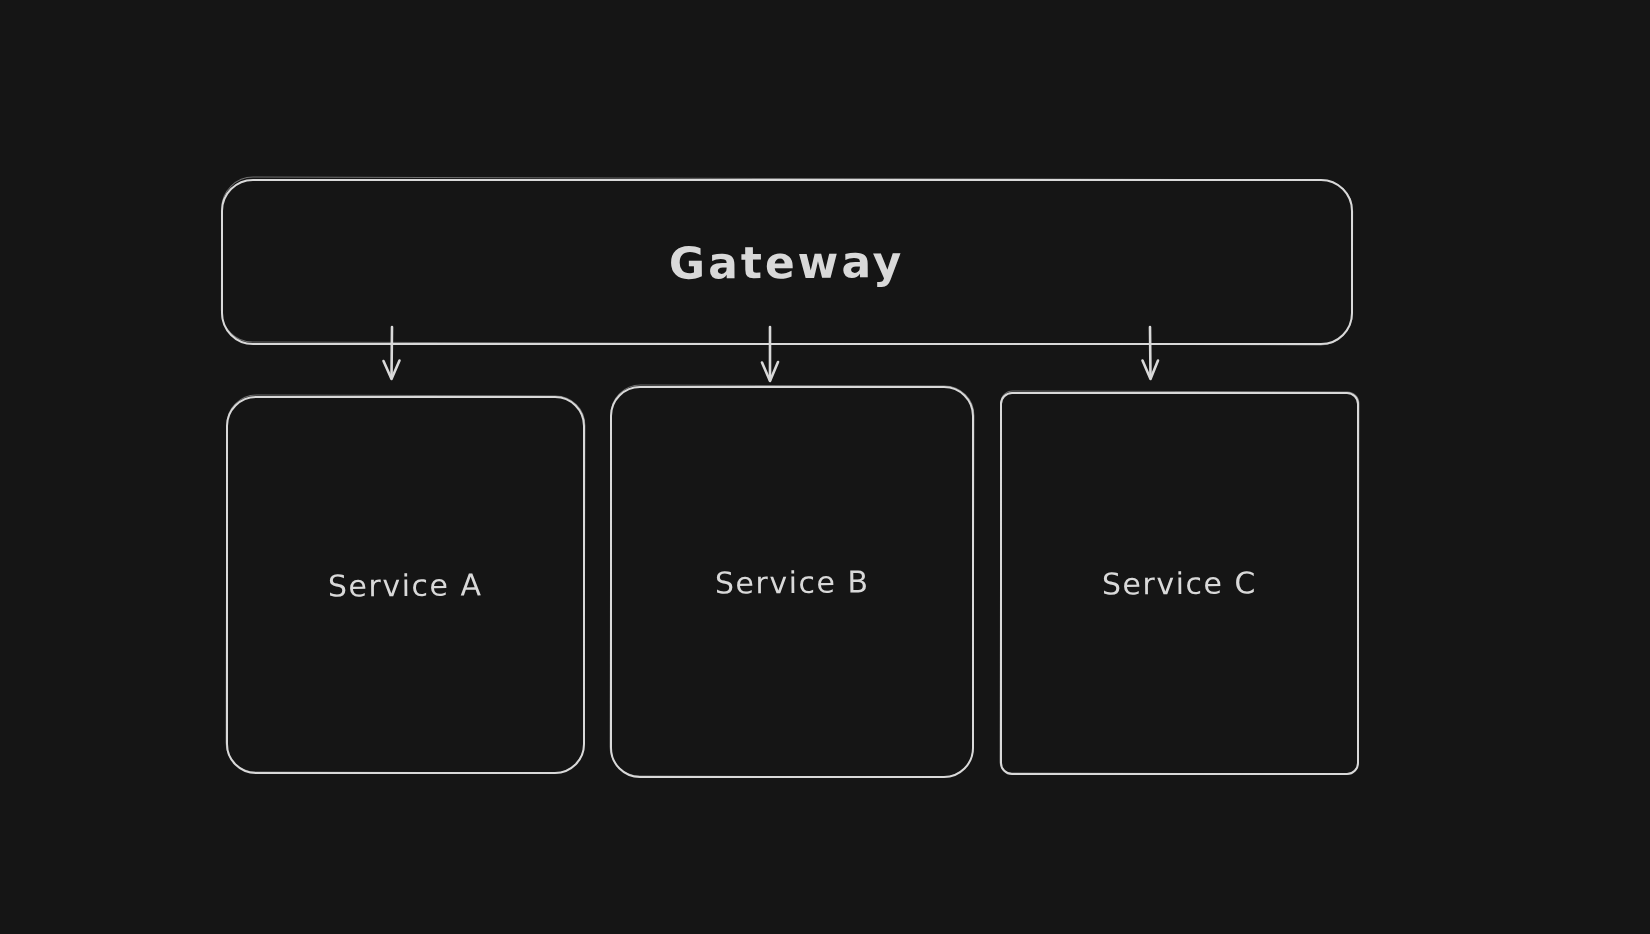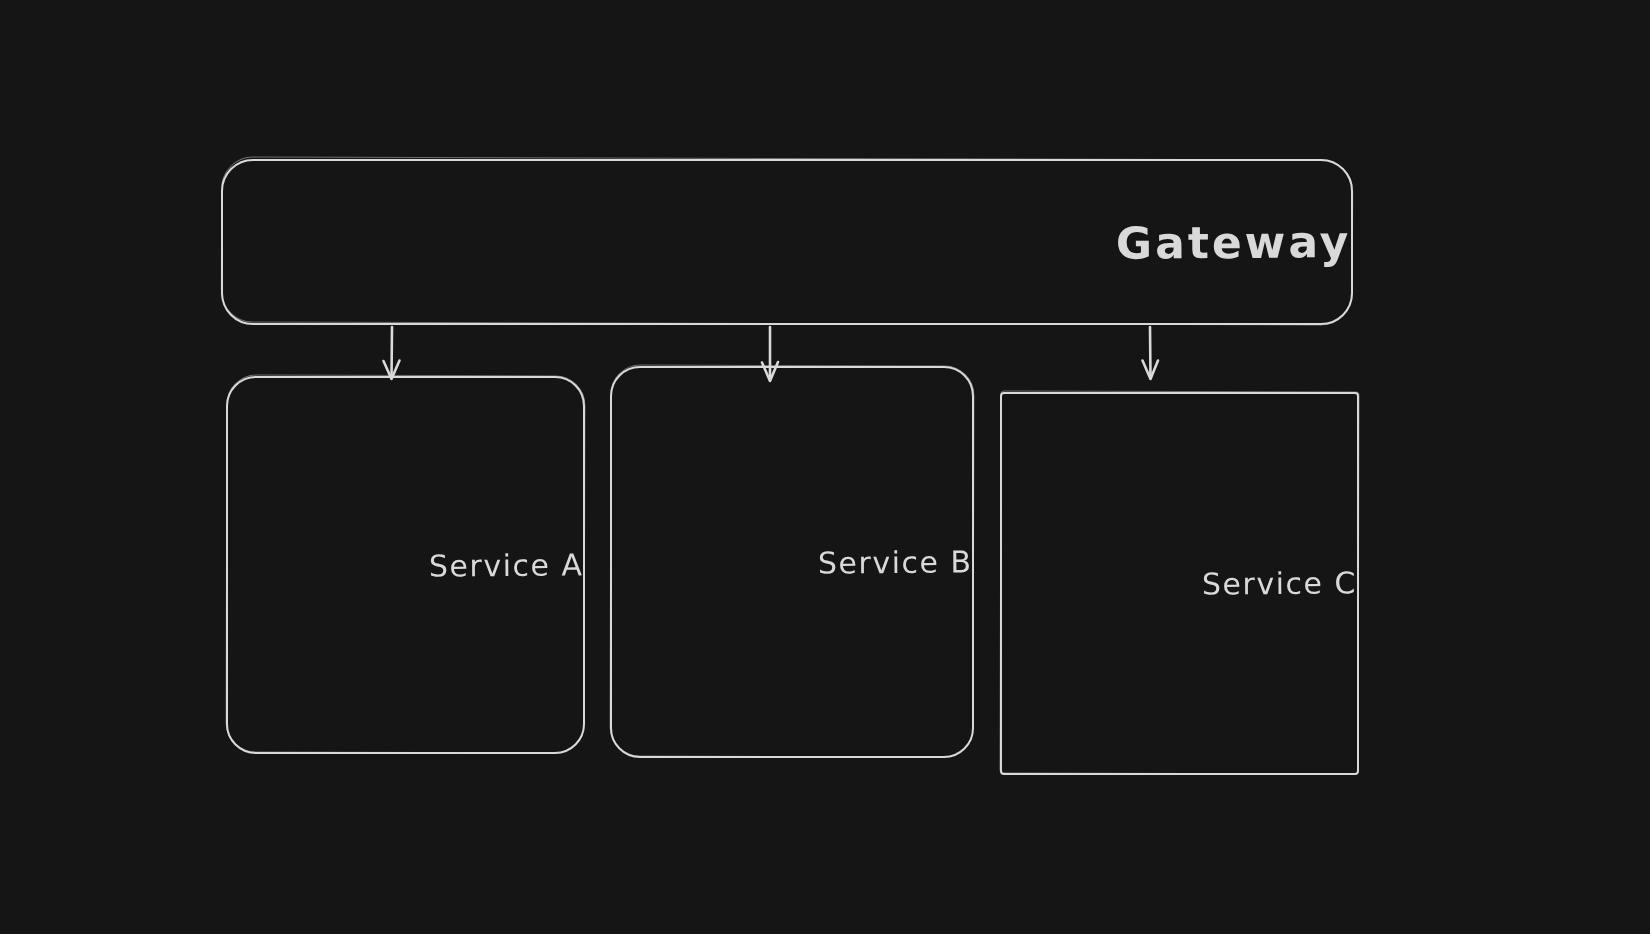--- a/index.html
+++ b/index.html
@@ -15,21 +15,22 @@
     overflow: hidden;
     font-family: "DejaVu Sans", "Liberation Sans", sans-serif;
   }
   .node {
     position: absolute;
     box-sizing: border-box;
     border: 2.5px solid var(--stroke, #d9d9d9);
     background: transparent;
     display: flex;
     align-items: center;
-    justify-content: flex-end;
+    justify-content: center;
+    margin-top: 20px;
   }
   
   .node::before {
     content: "";
     position: absolute;
     inset: -2px;
     border: 1.5px solid var(--stroke, #d9d9d9);
     border-radius: inherit;
     opacity: 0.45;
     transform: rotate(0.15deg) translateY(-1px);
@@ -44,23 +45,23 @@
     left: 226px; top: 376px;
     width: 359px; height: 378px;
     border-radius: 30px;
   }
   .node-service-b {
     left: 610px; top: 366px;
     width: 364px; height: 392px;
     border-radius: 30px;
   }
   .node-service-c {
-    left: 1000px; top: 392px;
+    left: 1000px; top: 372px;
     width: 359px; height: 383px;
-    border-radius: 4px;
+    border-radius: 12px;
   }
   .node-label {
     color: var(--text, #d9d9d9);
     user-select: none;
     white-space: nowrap;
     transform: rotate(-0.4deg);
   }
   .label-lg {
     font-size: 44px;
     font-weight: 600;

